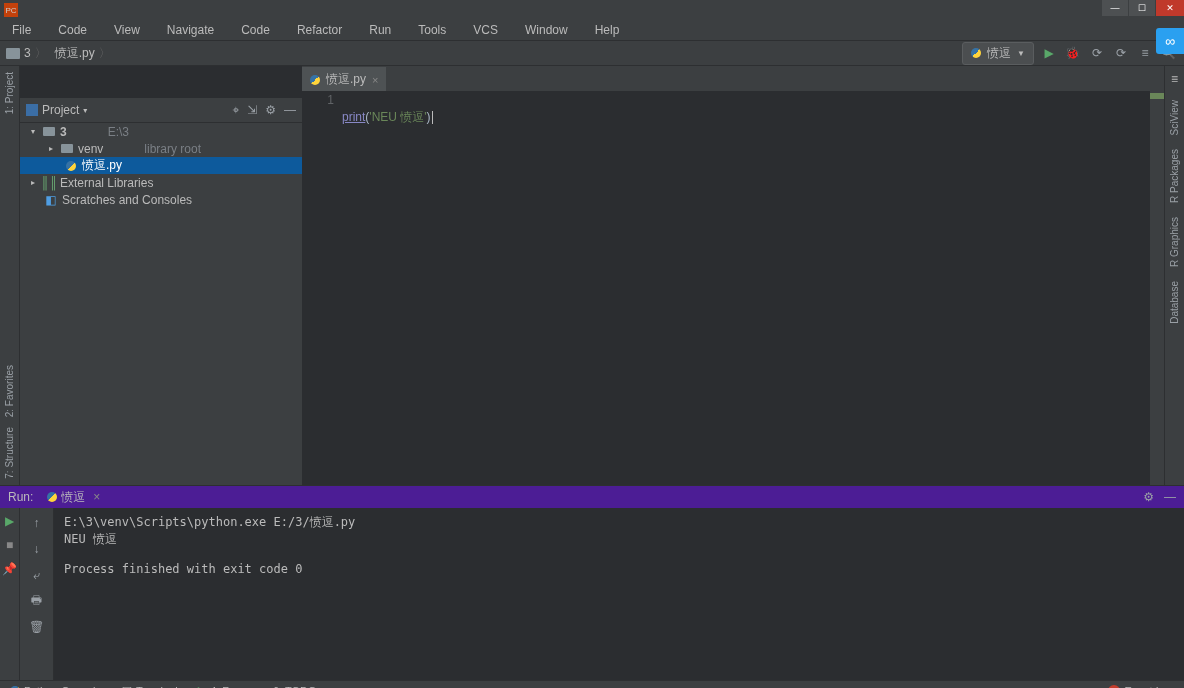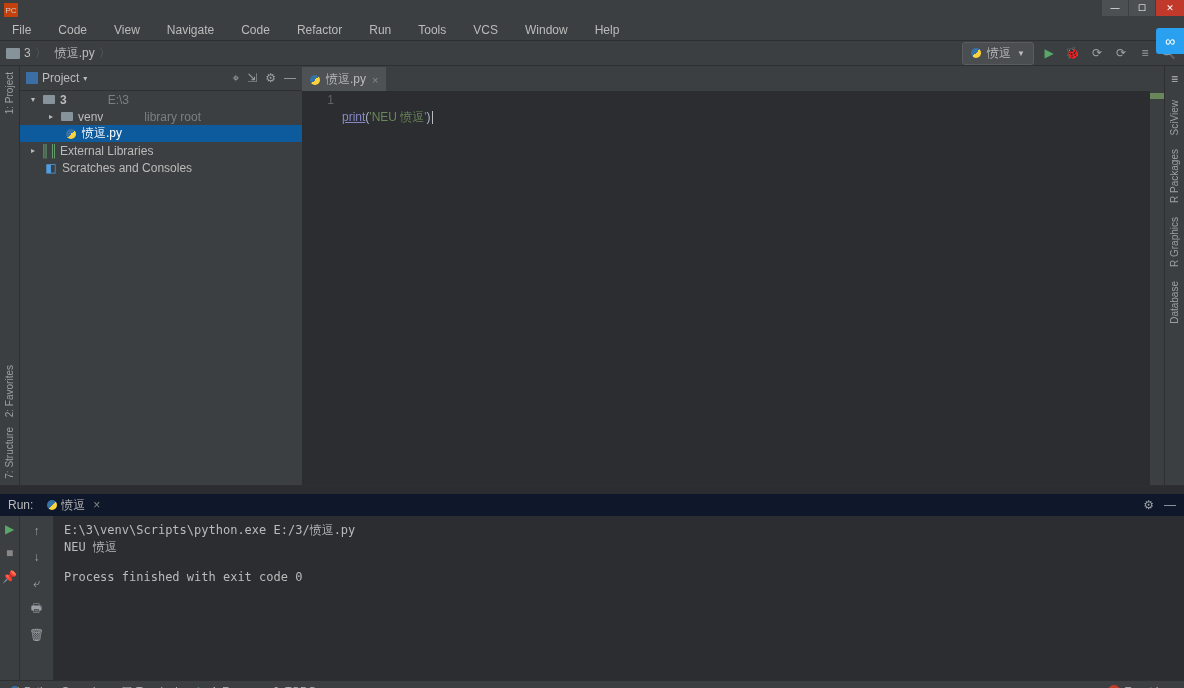--- a/index.html
+++ b/index.html
@@ -14,21 +14,21 @@
 .navbar { height:26px; background:#3c3f41; border-top:1px solid #2d2f31; border-bottom:1px solid #2d2f31; display:flex; align-items:center; padding-left:6px; position:relative; }
 .navbar .folder-icon { width:14px; height:11px; background:#87939a; border-radius:1px; margin-right:4px; }
 .navbar-right { position:absolute; right:6px; display:flex; align-items:center; gap:6px; }
 .runcfg { background:#4b4e50; border:1px solid #5a5d5f; border-radius:3px; padding:2px 8px; display:flex; align-items:center; gap:6px; }
 .tbtn { width:18px; height:18px; display:flex; align-items:center; justify-content:center; color:#9aa0a6; cursor:pointer; }
 .tbtn.green { color:#59a869; }
 .tbtn.bug { color:#59a869; }
 .main { display:flex; height:419px; }
 .left-gutter { width:20px; background:#3c3f41; display:flex; flex-direction:column; align-items:center; padding-top:6px; gap:10px; border-right:1px solid #2d2f31; }
 .vlabel { writing-mode:vertical-rl; transform:rotate(180deg); font-size:10px; color:#9aa0a6; cursor:pointer; }
-.proj-panel { width:282px; background:#3c3f41; display:flex; flex-direction:column; }
+.proj-panel { width:282px; background:#3c3f41; display:flex; flex-direction:column;margin-top:32px; }
 .proj-header { height:25px; display:flex; align-items:center; padding:0 6px; border-bottom:1px solid #2d2f31; }
 .proj-header .lbl { display:flex; align-items:center; gap:4px; }
 .proj-header .acts { margin-left:auto; display:flex; gap:8px; color:#9aa0a6; }
 .tree { flex:1; overflow:auto; }
 .tree-row { height:17px; display:flex; align-items:center; padding-left:6px; cursor:pointer; }
 .tree-row.sel { background:#0d5a9c; color:#fff; }
 .tree-row .arrow { width:10px; height:10px; display:inline-flex; align-items:center; justify-content:center; font-size:8px; }
 .tree-row .ic { width:14px; height:12px; margin:0 4px; display:inline-flex; align-items:center; justify-content:center; }
 .folder-mini { width:12px; height:9px; background:#87939a; border-radius:1px; }
 .py-mini { width:10px; height:10px; border-radius:50%; background:linear-gradient(135deg,#3572A5 50%,#FFD43B 50%); }
@@ -38,21 +38,21 @@
 .tab .close-x { color:#888; font-size:11px; cursor:pointer; }
 .editor { flex:1; display:flex; background:#2b2d30; }
 .gutter-nums { width:40px; text-align:right; padding:2px 8px 0 0; color:#606366; font-family:Consolas,monospace; font-size:12px; }
 .code { flex:1; padding-top:18px; font-family:Consolas,monospace; font-size:12px; color:#a9b7c6; }
 .code .fn { color:#8888c6; text-decoration:underline; }
 .code .par { color:#a9b7c6; }
 .code .str { color:#6a8759; }
 .code .caret { display:inline-block; width:1px; height:13px; background:#bbb; vertical-align:middle; margin-left:1px; }
 .right-gutter { width:20px; background:#3c3f41; display:flex; flex-direction:column; align-items:center; padding-top:6px; gap:14px; border-left:1px solid #2d2f31; }
 .run-panel { height:195px; background:#2b2d30; display:flex; flex-direction:column; border-top:1px solid #2d2f31; }
-.run-header { height:22px; background:#0f172a; display:flex; align-items:center; padding:0 8px;margin-top:8px; }
+.run-header { height:22px; background:#4c1d95; display:flex; align-items:center; padding:0 8px; }
 .run-header .racts { margin-left:auto; display:flex; gap:10px; color:#9aa0a6; }
 .run-header .rtab { margin-left:14px; display:flex; align-items:center; gap:4px; }
 .run-body { flex:1; display:flex; }
 .run-gut { width:20px; background:#3c3f41; display:flex; flex-direction:column; align-items:center; gap:10px; padding-top:6px; border-right:1px solid #2d2f31; }
 .run-side { width:34px; background:#3c3f41; display:flex; flex-direction:column; align-items:center; gap:8px; padding-top:6px; border-right:1px solid #2d2f31; }
 .run-side .sbtn { width:20px; height:18px; display:flex; align-items:center; justify-content:center; color:#9aa0a6; cursor:pointer; }
 .run-out { flex:1; padding:6px 10px; font-family:Consolas,monospace; font-size:12px; color:#bbb; white-space:pre; background:#2b2d30; }
 .bottom-tabs { height:20px; background:#3c3f41; display:flex; align-items:center; padding:0 10px; gap:20px; border-top:1px solid #2d2f31; }
 .bottom-tabs .btab { display:flex; align-items:center; gap:4px; cursor:pointer; font-size:11px; }
 .bottom-tabs .spacer { flex:1; }

